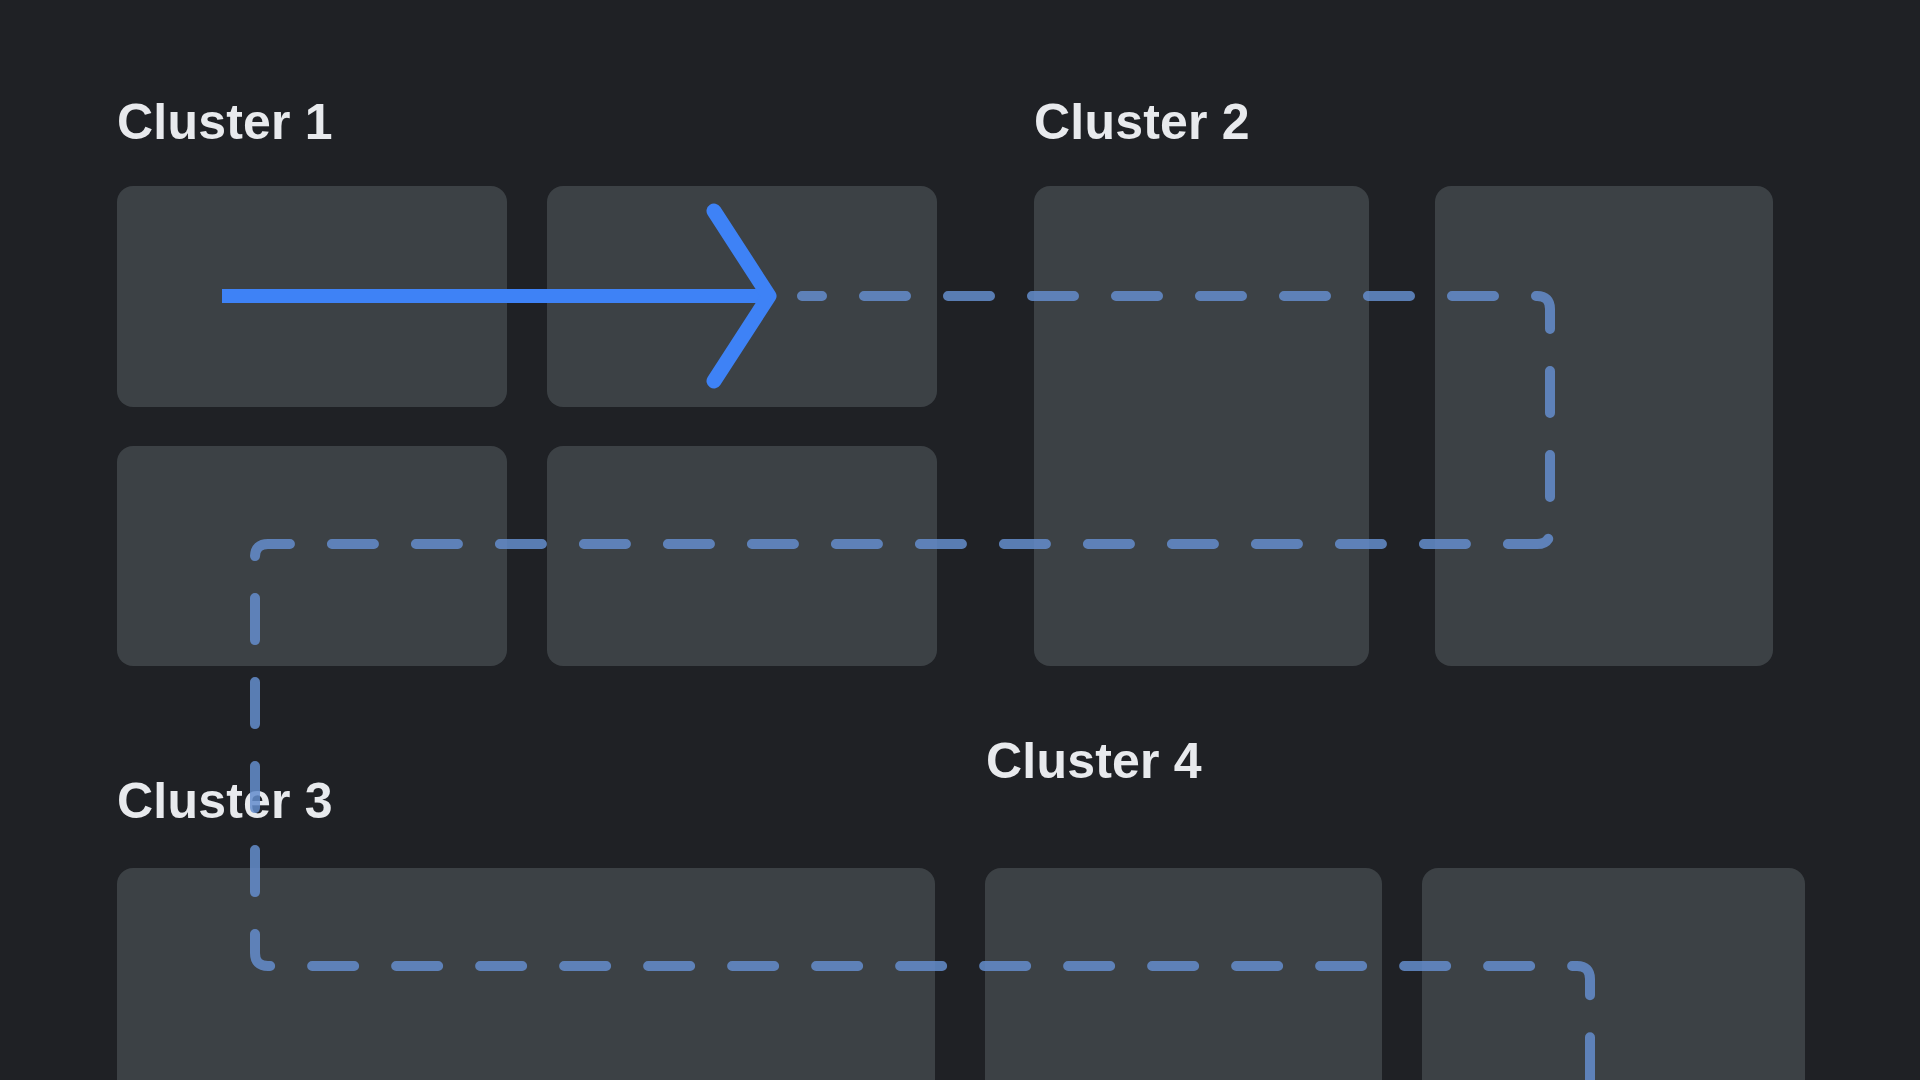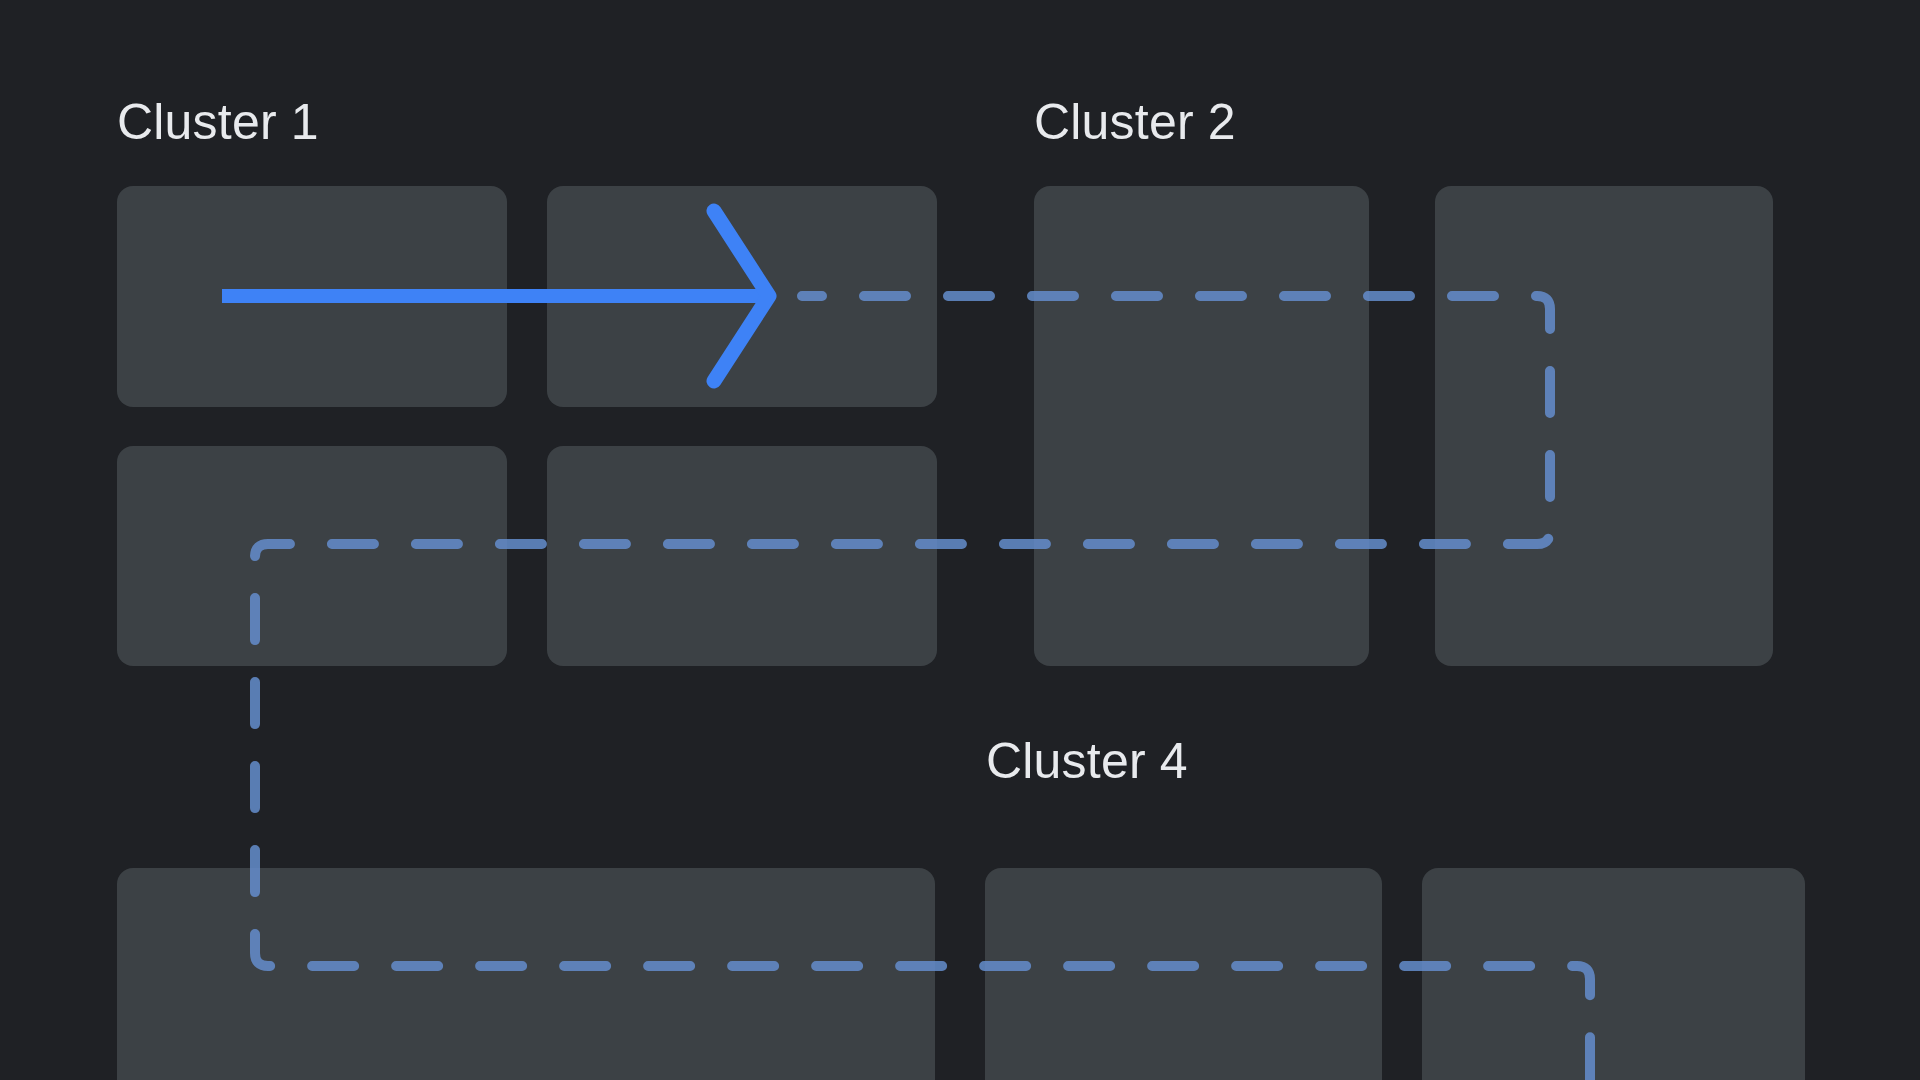--- a/index.html
+++ b/index.html
@@ -17,21 +17,21 @@
   }
   .card {
     position: absolute;
     background: var(--card, #3c4145);
     border-radius: 16px;
   }
   .cluster-label {
     position: absolute;
     font-size: 50px;
     line-height: 50px;
-    font-weight: 400;
+    font-weight: 700;
     letter-spacing: 0.2px;
     color: var(--label, #e8eaed);
     white-space: nowrap;
   }
   .connector-overlay {
     position: absolute;
     left: 0;
     top: 0;
     pointer-events: none;
   }
@@ -66,20 +66,21 @@
   <div class="cluster-label" style="left:117px; top:97px;">Cluster 1</div>
   <div class="card" style="left:117px; top:186px; width:390px; height:221px;"></div>
   <div class="card" style="left:547px; top:186px; width:390px; height:221px;"></div>
   <div class="card" style="left:117px; top:446px; width:390px; height:220px;"></div>
   <div class="card" style="left:547px; top:446px; width:390px; height:220px;"></div>
 
   <div class="cluster-label" style="left:1034px; top:97px;">Cluster 2</div>
   <div class="card" style="left:1034px; top:186px; width:335px; height:480px;"></div>
   <div class="card" style="left:1435px; top:186px; width:338px; height:480px;"></div>
 
+  <div class="cluster-label" style="left:117px; top:776px;">Cluster 3</div>
   <div class="card" style="left:117px; top:868px; width:818px; height:260px;"></div>
 
   <div class="cluster-label" style="left:986px; top:736px;">Cluster 4</div>
   <div class="card" style="left:985px; top:868px; width:397px; height:260px;"></div>
   <div class="card" style="left:1422px; top:868px; width:383px; height:260px;"></div>
 
   <svg class="connector-overlay" width="1920" height="1080" viewBox="0 0 1920 1080">
     <path class="dashed-route" d="M 802 296 H 1537 Q 1550 296 1550 309 V 531 Q 1550 544 1537 544 H 268 Q 255 544 255 557 V 953 Q 255 966 268 966 H 1577 Q 1590 966 1590 979 V 1090"></path>
     <line class="solid-arrow-line" x1="222" y1="296" x2="762" y2="296"></line>
     <polyline class="solid-arrow-head" points="714,211 769,296 714,381"></polyline>

